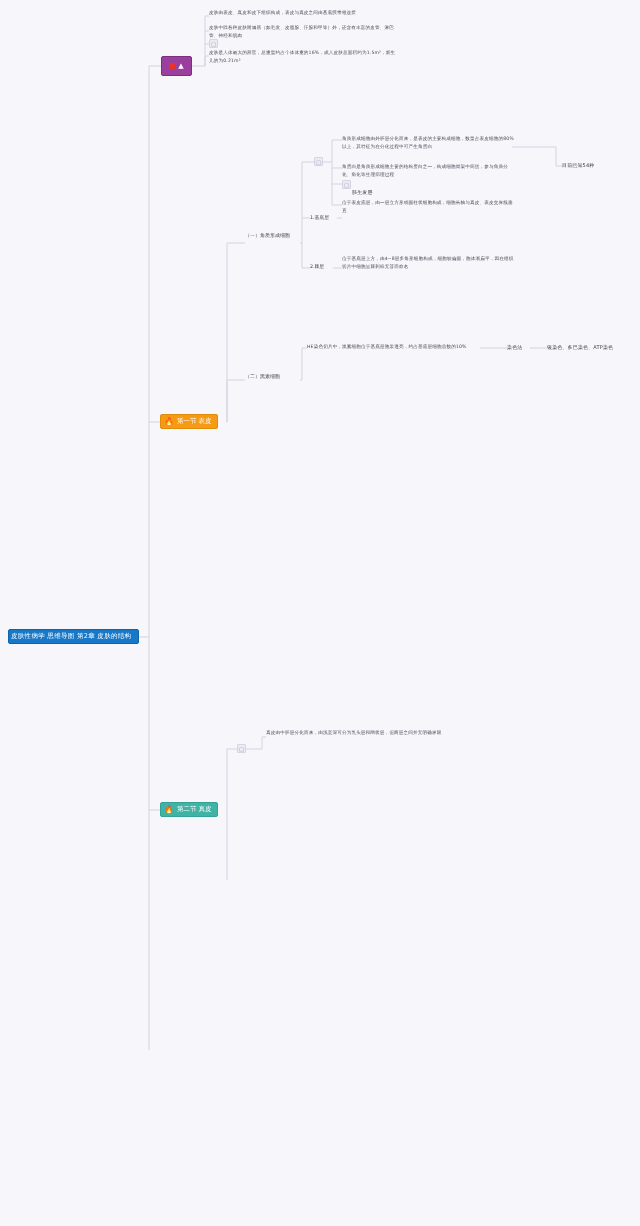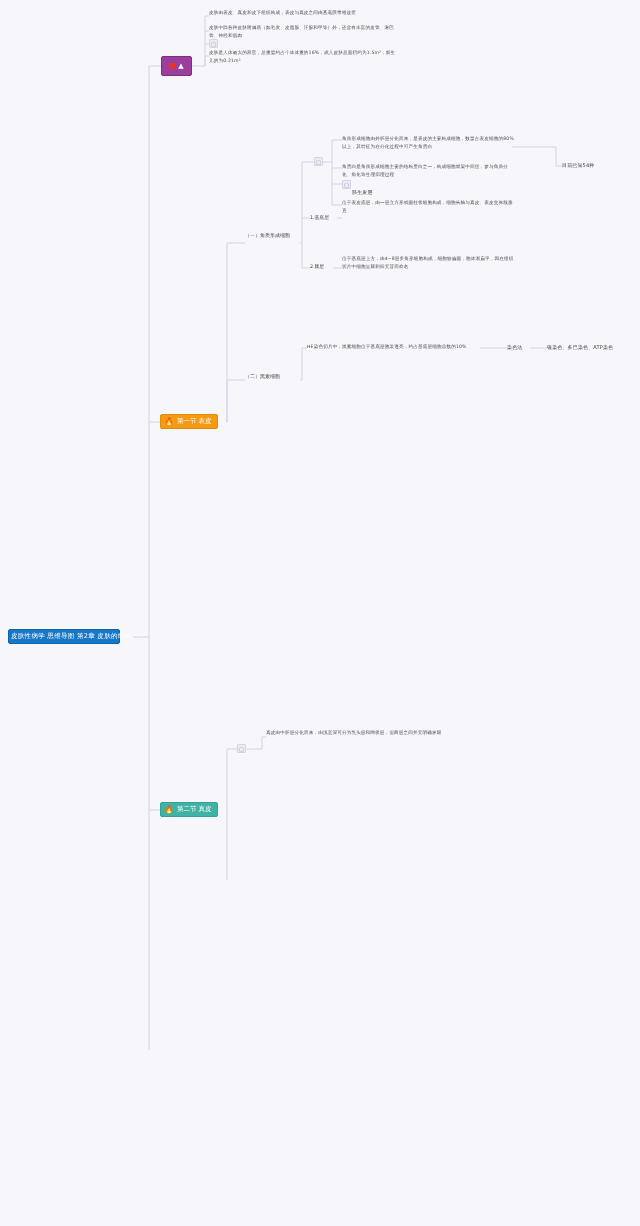--- a/index.html
+++ b/index.html
@@ -13,21 +13,21 @@
     color:#3a3a46;
   }
   #canvas{position:absolute;inset:0;}
   svg.links{position:absolute;left:0;top:0;width:640px;height:1226px;pointer-events:none;}
 
   .node{position:absolute;box-sizing:border-box;}
 
   
   .root{
     left:8px;top:629px;
-    width:112px;min-height:15px;
+    width:131px;min-height:15px;
     background:#1878c8;
     border:1px solid #0f63ab;
     border-radius:2px;
     color:#ffffff;
     font-size:6.5px;
     line-height:13px;
     text-align:left;
     letter-spacing:.3px;
     white-space:nowrap;
     padding:0 2px;

